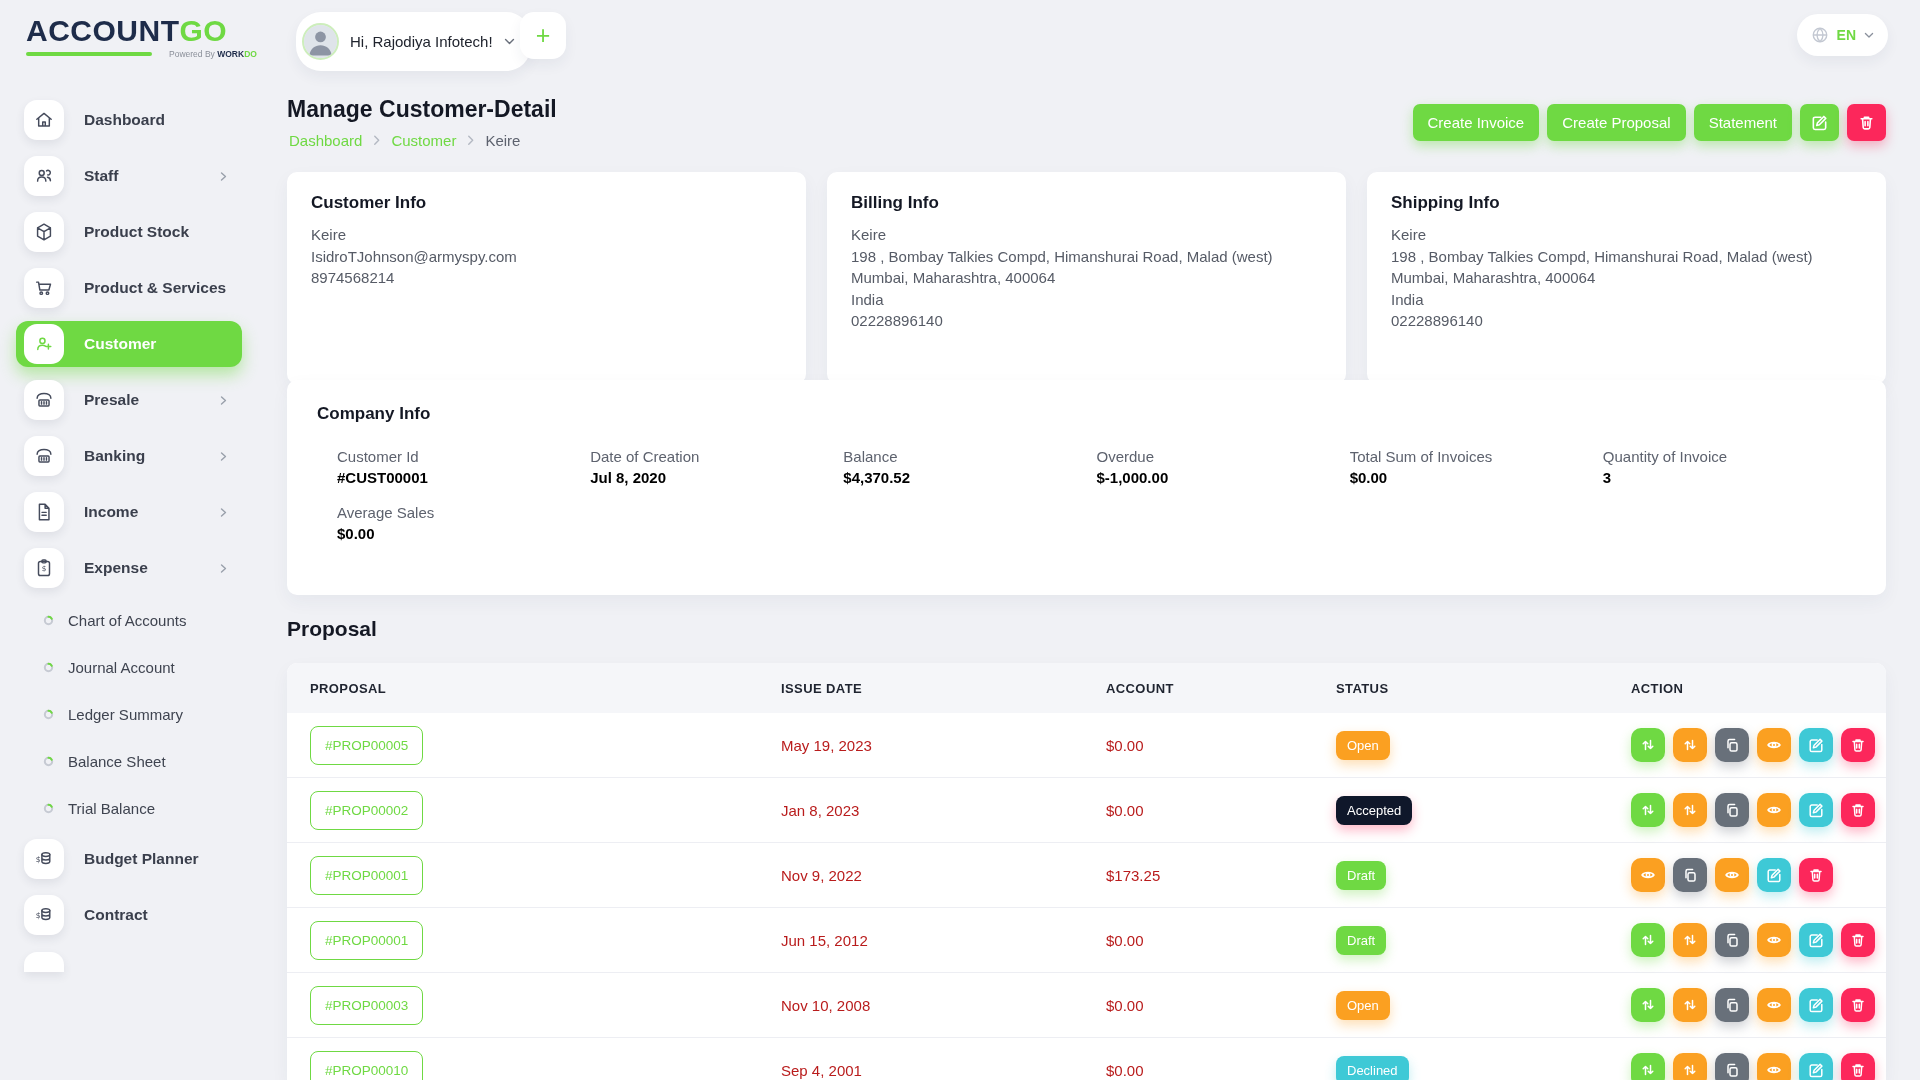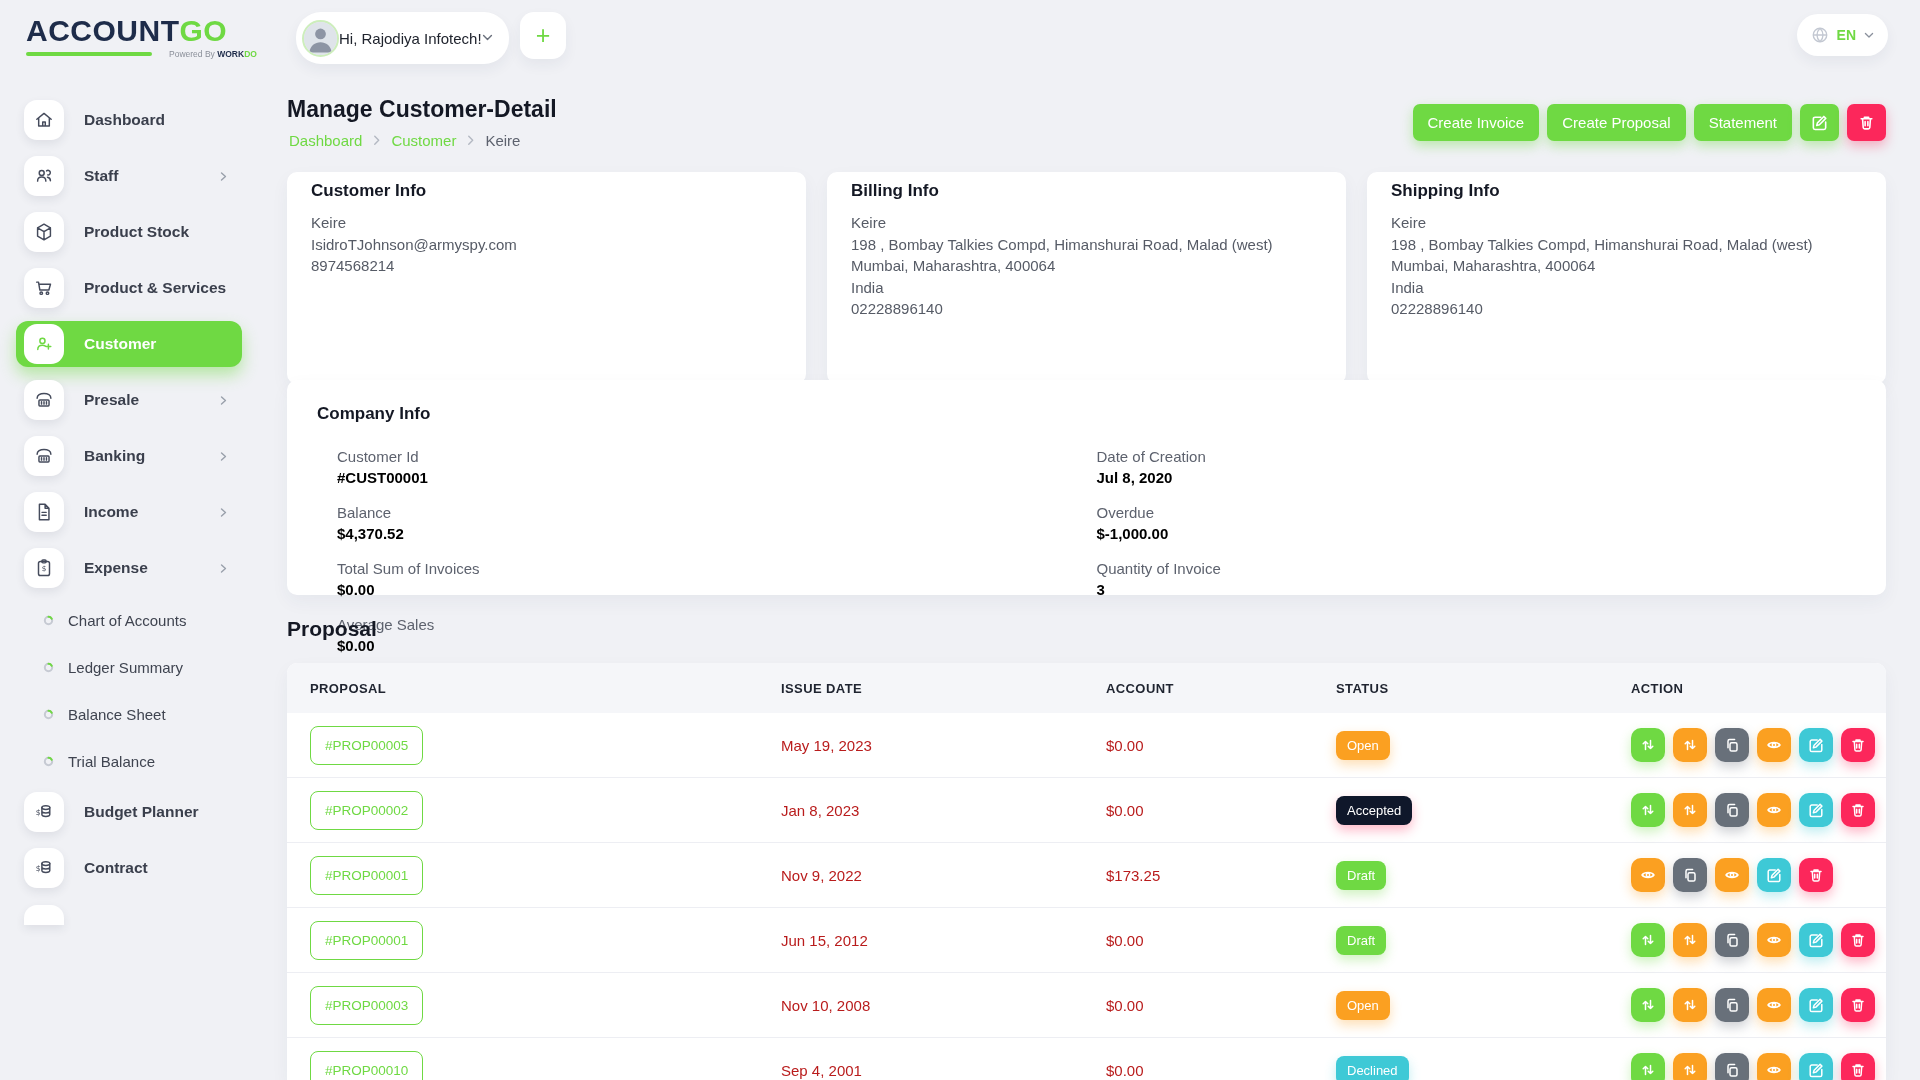--- a/index.html
+++ b/index.html
@@ -12,22 +12,22 @@
   }
   
   .logo { position:absolute; left:26px; top:16px; }
   .logo-text { font-size:30px; font-weight:800; letter-spacing:.5px; color:#1e2c4a; line-height:30px; }
   .logo-text .go { color:#6fd943; }
   .logo-bottom { display:flex; align-items:center; gap:17px; margin-top:3px; }
   .logo-bar { width:126px; height:4px; border-radius:2px; background:#6fd943; }
   .tagline { font-size:8.5px; color:#8a8f99; white-space:nowrap; }
   .tagline b { color:#1e2c4a; } .tagline .go { color:#6fd943; font-weight:700; }
 
-  .user-chip { position:absolute; left:296px; top:12px; height:52px; background:#fff;
-    border-radius:25px; display:flex; align-items:center; padding:0 16px 0 6px;
+  .user-chip { position:absolute; left:296px; top:12px; height:59px; background:#fff;
+    border-radius:25px; display:flex; align-items:center; gap:11px; padding:0 16px 0 6px;
     box-shadow:0 6px 14px rgba(40,50,90,.06); cursor:pointer; }
   .avatar { width:37px; height:37px; border-radius:50%; overflow:hidden; border:2px solid #cdeebc; background:#e7eaf0; }
   .greeting { font-size:15px; color:#20242e; }
   .plus-btn { position:absolute; left:520px; top:12px; width:46px; height:47px; border:none;
     border-radius:14px; background:#fff; color:#6fd943; font-size:25px; line-height:1;
     box-shadow:0 6px 14px rgba(40,50,90,.06); cursor:pointer; }
   .lang-chip { position:absolute; right:32px; top:14px; height:42px; background:#fff;
     border-radius:21px; display:flex; align-items:center; gap:8px; padding:0 14px;
     box-shadow:0 6px 14px rgba(40,50,90,.06); cursor:pointer; }
   .lang-label { font-size:14px; font-weight:700; color:#6fd943; }
@@ -62,29 +62,29 @@
     font-size:15px; padding:0 15px; font-family:inherit; cursor:pointer;
     box-shadow:0 5px 12px rgba(111,217,67,.4); }
   .btn-sq { width:39px; height:37px; border:none; border-radius:7px; color:#fff; display:flex;
     align-items:center; justify-content:center; cursor:pointer; }
   .btn-sq svg { width:17px; height:17px; }
   .btn-edit { background:#6fd943; box-shadow:0 5px 12px rgba(111,217,67,.4); }
   .btn-del  { background:#fc275b; box-shadow:0 5px 12px rgba(252,39,91,.35); }
 
   
   .info-cards { position:absolute; left:287px; top:172px; width:1599px; display:flex; gap:21px; }
-  .info-card { flex:1; height:212px; background:#fff; border-radius:10px; padding:9px 24px;
+  .info-card { flex:1; height:212px; background:#fff; border-radius:10px; padding:21px 24px;
     box-shadow:0 7px 18px rgba(40,50,90,.05); }
   .card-title { font-size:17px; font-weight:700; color:#141824; margin-bottom:11px; }
   .card-line { font-size:15px; color:#565b66; line-height:21.5px; }
 
   
   .company-card { position:absolute; left:287px; top:380px; width:1599px; height:215px;
     background:#fff; border-radius:10px; padding:24px 30px; box-shadow:0 7px 18px rgba(40,50,90,.05); }
-  .fields { margin:24px 0 0 20px; display:grid; grid-template-columns:repeat(2,1fr); row-gap:18px; }
+  .fields { margin:24px 0 0 20px; display:grid; grid-template-columns:repeat(6,1fr); row-gap:18px; }
   .f-label { font-size:15px; color:#5d626e; margin-bottom:4px; }
   .f-value { font-size:15px; font-weight:700; color:#000000; }
 
   
   .proposal-title { position:absolute; left:287px; top:617px; font-size:21px; font-weight:700; color:#141824; }
   .table-card { position:absolute; left:287px; top:663px; width:1599px; height:417px;
     background:#fff; border-radius:10px 10px 0 0; box-shadow:0 7px 18px rgba(40,50,90,.05); overflow:hidden; }
   .t-head { height:50px; background:#f5f6f9; display:grid;
     grid-template-columns:471px 325px 230px 295px 1fr; align-items:center; padding-left:23px; }
   .t-col { font-size:13px; font-weight:700; color:#1f2430; letter-spacing:.4px; }
@@ -264,20 +264,29 @@
         </span>
       <span class="sub-label">Chart of Accounts</span>
       </div>
       <div class="side-sub">
       <span class="sub-dot">
           <svg viewBox="0 0 12 12" width="11" height="11" fill="none" stroke="currentColor" stroke-width="1.6" stroke-linecap="round" stroke-linejoin="round">
             <circle cx="6" cy="6" r="4" stroke="#c6cad3" stroke-width="2.2"></circle>
             <path d="M6 2a4 4 0 0 1 3.5 2.1" stroke="#6fd943" stroke-width="2.2"></path>
           </svg>
         </span>
+      <span class="sub-label">Journal Account</span>
+      </div>
+      <div class="side-sub">
+      <span class="sub-dot">
+          <svg viewBox="0 0 12 12" width="11" height="11" fill="none" stroke="currentColor" stroke-width="1.6" stroke-linecap="round" stroke-linejoin="round">
+            <circle cx="6" cy="6" r="4" stroke="#c6cad3" stroke-width="2.2"></circle>
+            <path d="M6 2a4 4 0 0 1 3.5 2.1" stroke="#6fd943" stroke-width="2.2"></path>
+          </svg>
+        </span>
       <span class="sub-label">Ledger Summary</span>
       </div>
       <div class="side-sub">
       <span class="sub-dot">
           <svg viewBox="0 0 12 12" width="11" height="11" fill="none" stroke="currentColor" stroke-width="1.6" stroke-linecap="round" stroke-linejoin="round">
             <circle cx="6" cy="6" r="4" stroke="#c6cad3" stroke-width="2.2"></circle>
             <path d="M6 2a4 4 0 0 1 3.5 2.1" stroke="#6fd943" stroke-width="2.2"></path>
           </svg>
         </span>
       <span class="sub-label">Balance Sheet</span>

